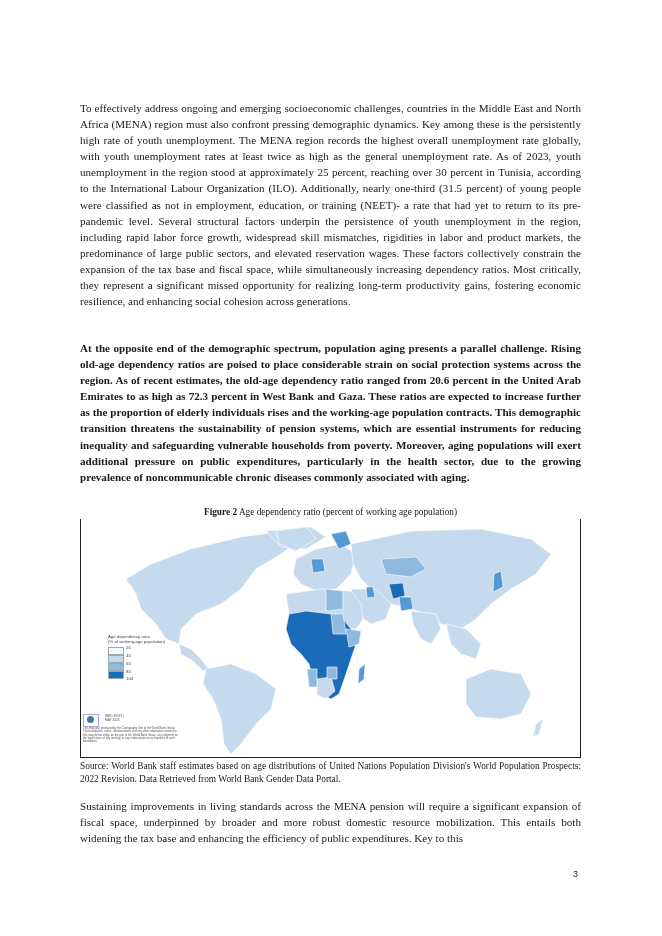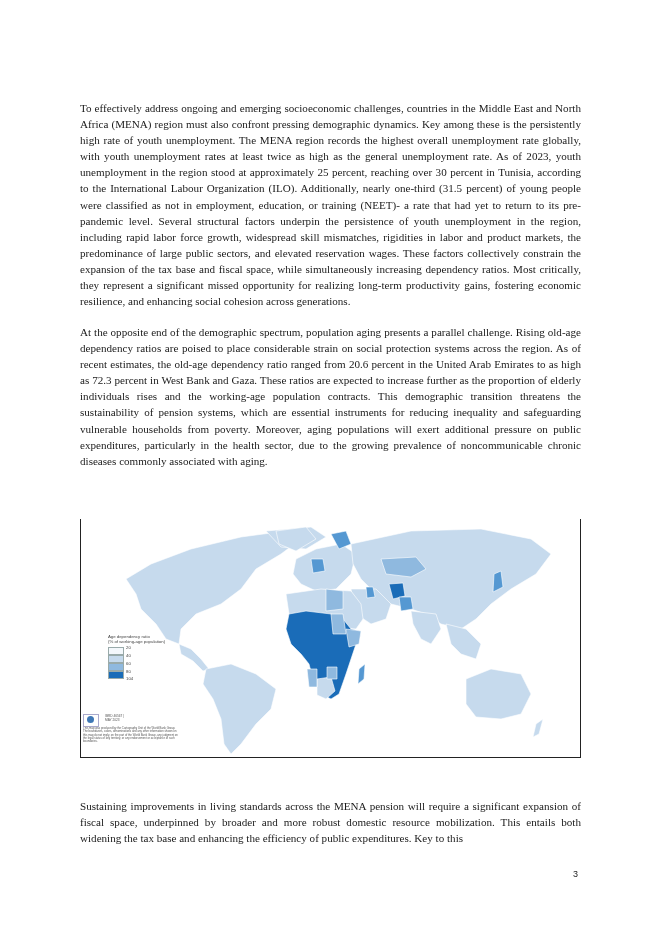--- a/index.html
+++ b/index.html
@@ -2,21 +2,21 @@
 <html><head>
 <meta charset="utf-8">
 <style>
   html, body { margin: 0; padding: 0; background: #ffffff; }
   body { width: 662px; height: 936px; position: relative; overflow: hidden;
          font-family: "Liberation Serif", serif; color: #1a1a1a; }
   .page { position: absolute; left: 0; top: 0; width: 662px; height: 936px; background: #fff; }
   .para { position: absolute; left: 80px; width: 501px; font-size: 11.1px; line-height: 16.1px;
           text-align: justify; margin: 0; }
   #p1 { top: 100px; }
-  #p2 { top: 324px; }
+  #p2 { top: 340px; font-weight: bold; }
   #p3 { top: 798px; }
   .fig-caption { position: absolute; top: 506px; left: 80px; width: 501px; text-align: center;
                  font-size: 9.3px; line-height: 12px; }
   .fig-caption b { font-weight: bold; }
   .fig-frame { position: absolute; left: 80px; top: 519px; width: 499px; height: 238px;
                border: 1px solid #222; border-top: none; background: #fff; overflow: hidden; }
   .fig-frame svg { position: absolute; left: 0; top: 0; }
   .source { position: absolute; left: 80px; top: 760px; width: 501px; font-size: 9.4px;
             line-height: 12.6px; text-align: justify; margin: 0; }
   .page-num { position: absolute; left: 573px; top: 869px; font-family: "Liberation Sans", sans-serif;
@@ -39,20 +39,23 @@
 </style>
 </head>
 <body>
 
 <div class="page">
 
   <p class="para" id="p1">To effectively address ongoing and emerging socioeconomic challenges, countries in the Middle East and North Africa (MENA) region must also confront pressing demographic dynamics. Key among these is the persistently high rate of youth unemployment. The MENA region records the highest overall unemployment rate globally, with youth unemployment rates at least twice as high as the general unemployment rate. As of 2023, youth unemployment in the region stood at approximately 25 percent, reaching over 30 percent in Tunisia, according to the International Labour Organization (ILO). Additionally, nearly one-third (31.5 percent) of young people were classified as not in employment, education, or training (NEET)- a rate that had yet to return to its pre-pandemic level. Several structural factors underpin the persistence of youth unemployment in the region, including rapid labor force growth, widespread skill mismatches, rigidities in labor and product markets, the predominance of large public sectors, and elevated reservation wages. These factors collectively constrain the expansion of the tax base and fiscal space, while simultaneously increasing dependency ratios. Most critically, they represent a significant missed opportunity for realizing long-term productivity gains, fostering economic resilience, and enhancing social cohesion across generations.</p>
 
   <p class="para" id="p2">At the opposite end of the demographic spectrum, population aging presents a parallel challenge. Rising old-age dependency ratios are poised to place considerable strain on social protection systems across the region. As of recent estimates, the old-age dependency ratio ranged from 20.6 percent in the United Arab Emirates to as high as 72.3 percent in West Bank and Gaza. These ratios are expected to increase further as the proportion of elderly individuals rises and the working-age population contracts. This demographic transition threatens the sustainability of pension systems, which are essential instruments for reducing inequality and safeguarding vulnerable households from poverty. Moreover, aging populations will exert additional pressure on public expenditures, particularly in the health sector, due to the growing prevalence of noncommunicable chronic diseases commonly associated with aging.</p>
 
+  <div class="fig-caption">
+    <b>Figure 2</b><span> Age dependency ratio (percent of working age population)</span>
+  </div>
 
   <div class="fig-frame">
     <svg width="499" height="238" viewBox="0 0 499 238">
 
       <path d="M45 60 L70 45 L110 30 L160 18 L205 12 L220 20 L200 35 L175 50 L160 70 L140 85 L115 95 L100 110 L98 125 L85 120 L75 105 L60 90 L55 75 Z" fill="#c6daed" stroke="#fff" stroke-width="0.6"></path>
       <path d="M185 12 L230 8 L245 18 L225 30 L200 28 Z" fill="#c6daed" stroke="#fff" stroke-width="0.6"></path>
 
       <path d="M98 125 L110 130 L120 140 L128 150 L122 152 L112 142 L100 135 Z" fill="#c6daed" stroke="#fff" stroke-width="0.6"></path>
 
       <path d="M125 150 L150 145 L175 155 L195 170 L190 190 L175 205 L160 225 L150 235 L143 225 L140 200 L132 180 L122 165 Z" fill="#c6daed" stroke="#fff" stroke-width="0.6"></path>
@@ -113,17 +116,18 @@
         <span class="last">104</span>
       </div>
     </div>
 
     <div class="mapnote">
       <span class="logo"></span><span class="id"><span>IBRD 46567 |</span><br><span>MAY 2023</span></span>
       <div>This map was produced by the Cartography Unit of the World Bank Group. The boundaries, colors, denominations and any other information shown on this map do not imply, on the part of the World Bank Group, any judgment on the legal status of any territory, or any endorsement or acceptance of such boundaries.</div>
     </div>
   </div>
 
+  <p class="source">Source: World Bank staff estimates based on age distributions of United Nations Population Division's World Population Prospects: 2022 Revision. Data Retrieved from World Bank Gender Data Portal.</p>
 
   <p class="para" id="p3">Sustaining improvements in living standards across the MENA pension will require a significant expansion of fiscal space, underpinned by broader and more robust domestic resource mobilization. This entails both widening the tax base and enhancing the efficiency of public expenditures. Key to this</p>
 
   <div class="page-num">3</div>
 </div>
 
 </body></html>

